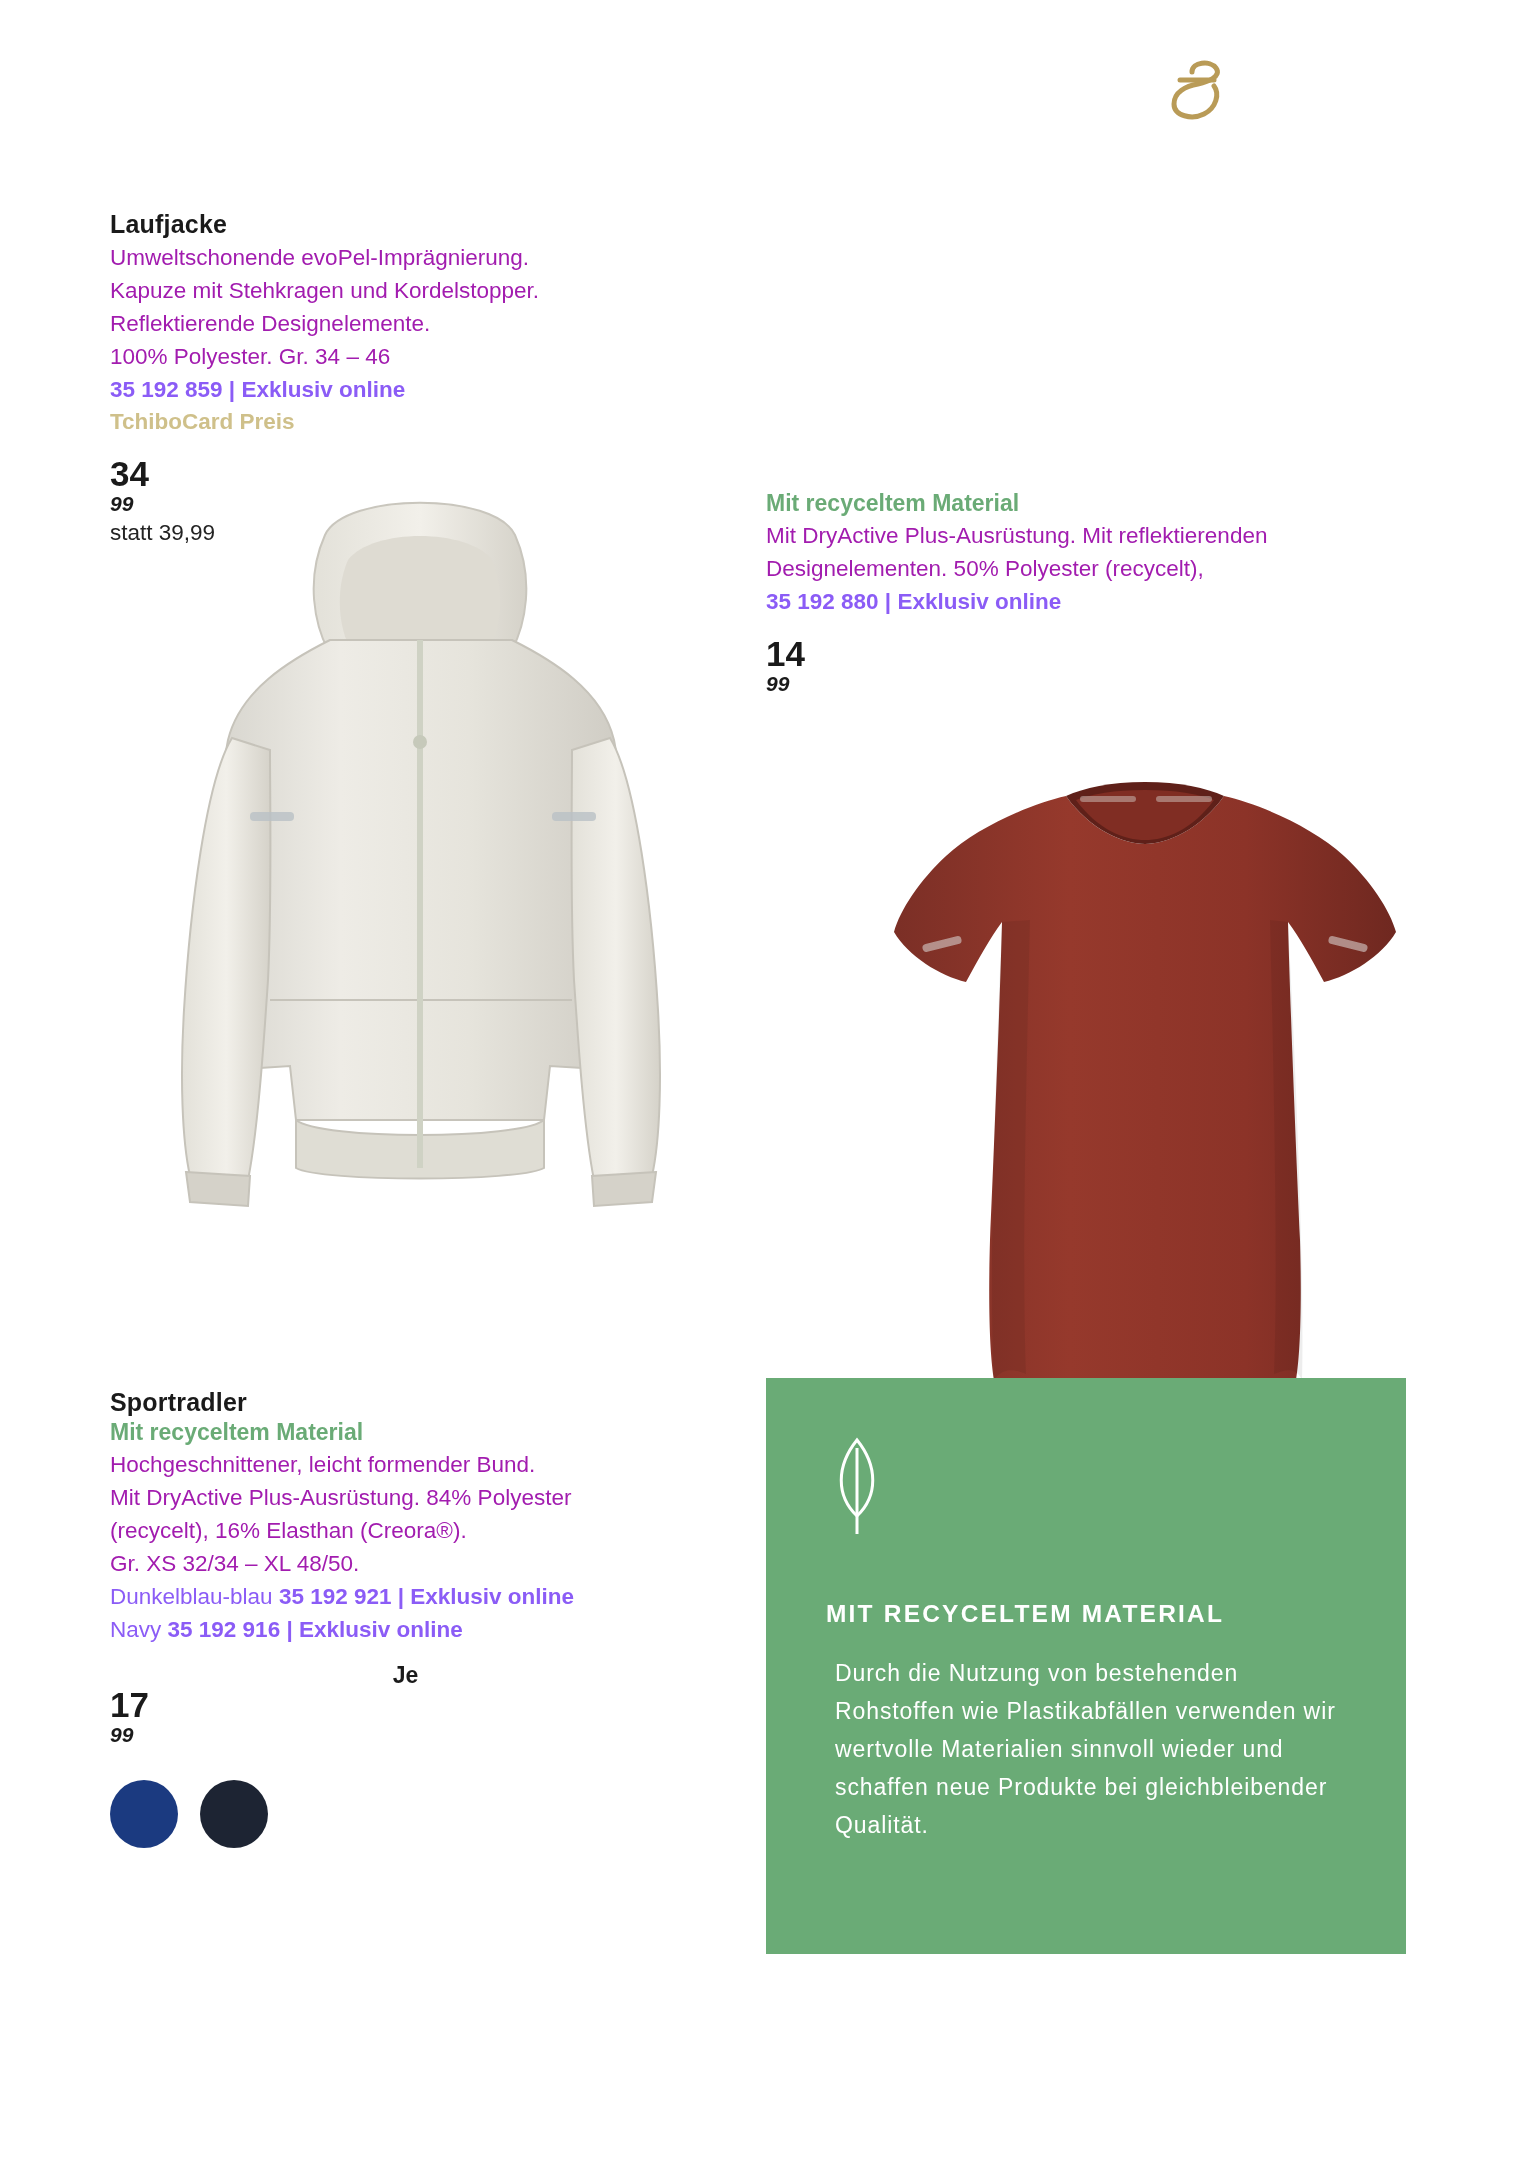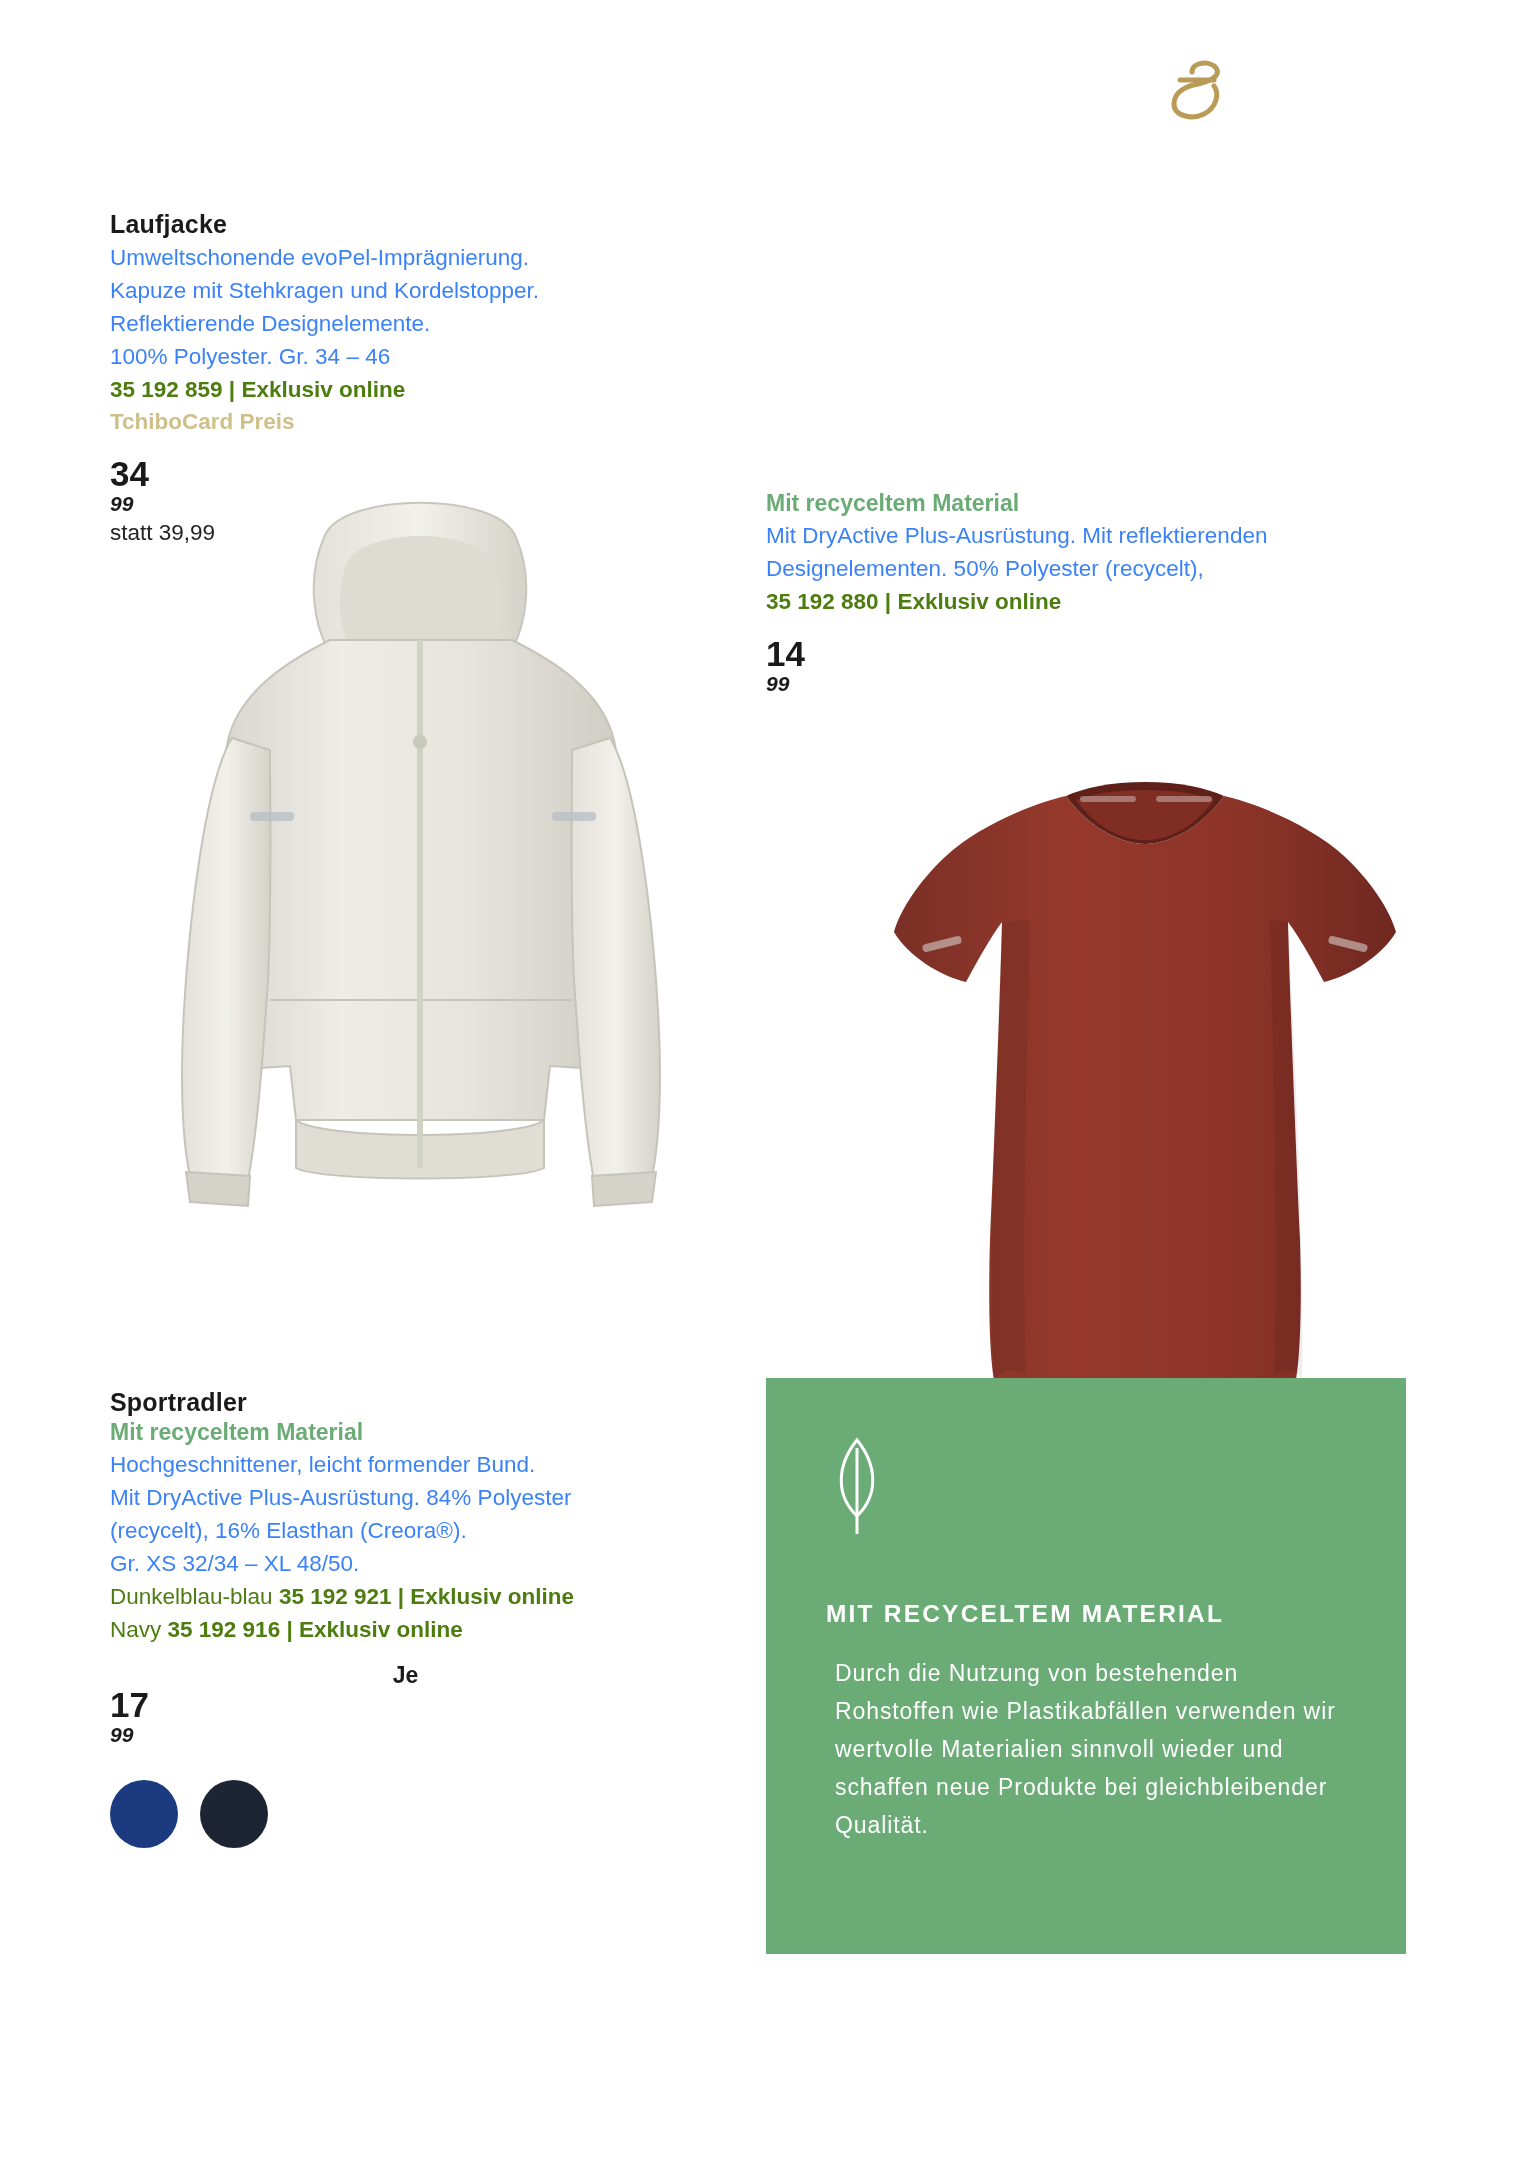--- a/index.html
+++ b/index.html
@@ -41,28 +41,28 @@
   }
   .eco-line {
     font-size: 23px;
     font-weight: bold;
     color: #6aab76;
     margin: 0 0 2px 0;
   }
   .desc {
     font-size: 22.5px;
     line-height: 33px;
-    color: #3b82f6;
+    color: #a21caf;
     margin: 0;
     font-weight: 400;
   }
   .artnum {
     font-size: 22.5px;
     font-weight: bold;
-    color: #4d7c0f;
+    color: #8b5cf6;
     line-height: 33px;
     margin: 0;
   }
   .artnum .plain { font-weight: 400; }
   .cardprice {
     font-size: 22.5px;
     font-weight: bold;
     color: #cfc08a;
     line-height: 32px;
     margin: 0;

